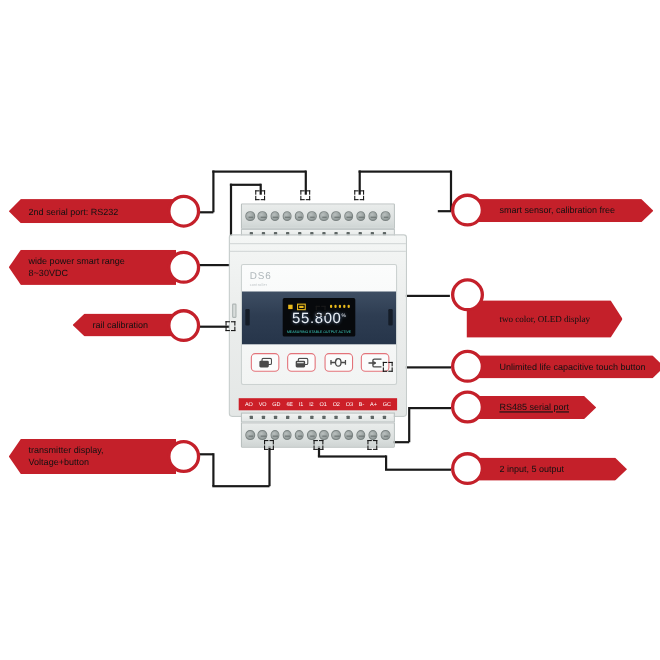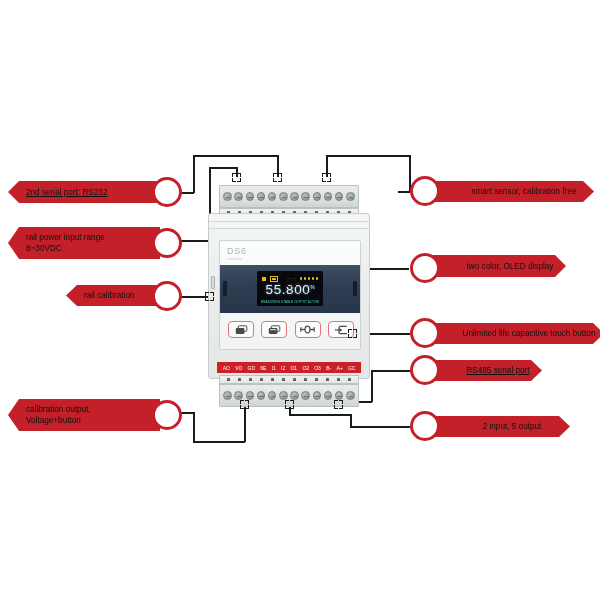--- a/index.html
+++ b/index.html
@@ -72,21 +72,20 @@
     flex-direction: column;
     justify-content: center;
     box-sizing: border-box;
     z-index: 2;
     white-space: nowrap;
   }
   .banner.right {
     
     clip-path: polygon(0 0, calc(100% - 11px) 0, 100% 50%, calc(100% - 11px) 100%, 0 100%);
     padding-left: 30px;
-    text-align: center;
   }
   .banner.left {
     
     clip-path: polygon(11px 0, 100% 0, 100% 100%, 11px 100%, 0 50%);
     padding-left: 18px;
     padding-right: 28px;
     align-items: flex-start;
   }
   .banner span { display: block; }
 
@@ -573,58 +572,58 @@
   <div class="marker" style="left:285px; top:400px;">
       <i class="tr"></i>
       <i class="bl"></i>
     </div>
   <div class="marker" style="left:334px; top:400px;">
       <i class="tr"></i>
       <i class="bl"></i>
     </div>
 
   <div class="callout" style="left:8px; top:177px;">
-    <div class="banner left" style="left:0; top:4px; width:152px; height:22px;text-decoration:underline;">
+    <div class="banner left" style="left:0; top:4px; width:152px; height:22px;">
       <span>2nd serial port: RS232</span>
     </div>
     <div class="bubble" style="left:144px; top:0;"></div>
   </div>
 
   <div class="callout" style="left:8px; top:225px;">
     <div class="banner left" style="left:0; top:2px; width:152px; height:32px;">
-      <span>rail power input range</span>
+      <span>wide power smart range</span>
       <span>8~30VDC</span>
     </div>
     <div class="bubble" style="left:144px; top:3px;"></div>
   </div>
 
   <div class="callout" style="left:66px; top:281px;">
     <div class="banner left" style="left:0; top:4px; width:94px; height:21px;">
       <span>rail calibration</span>
     </div>
     <div class="bubble" style="left:86px; top:0;"></div>
   </div>
 
   <div class="callout" style="left:8px; top:397px;">
     <div class="banner left" style="left:0; top:2px; width:152px; height:32px;">
-      <span>calibration output,</span>
+      <span>transmitter display,</span>
       <span>Voltage+button</span>
     </div>
     <div class="bubble" style="left:144px; top:3px;"></div>
   </div>
 
   <div class="callout" style="left:410px; top:176px;">
     <div class="banner right" style="left:14px; top:5px; width:170px; height:21px;">
       <span>smart sensor, calibration free</span>
     </div>
     <div class="bubble" style="left:0; top:0;"></div>
   </div>
 
   <div class="callout" style="left:410px; top:253px;">
-    <div class="banner right" style="left:14px; top:2px; width:142px; height:22px;">
+    <div class="banner right" style="left:14px; top:20px; width:142px; height:34px;font-family:Liberation Serif, serif;">
       <span>two color, OLED display</span>
     </div>
     <div class="bubble" style="left:0; top:0;"></div>
   </div>
 
   <div class="callout" style="left:410px; top:318px;">
     <div class="banner right" style="left:14px; top:5px; width:180px; height:21px;">
       <span>Unlimited life capacitive touch button</span>
     </div>
     <div class="bubble" style="left:0; top:0;"></div>

